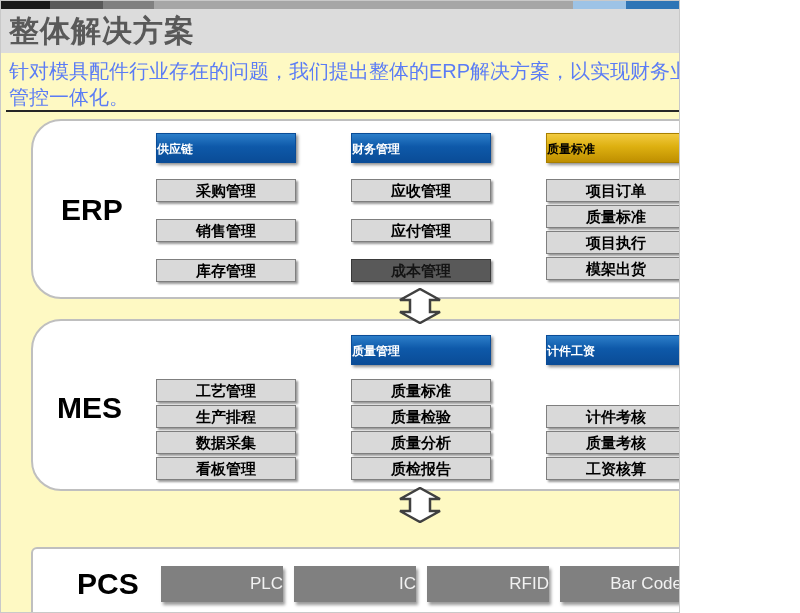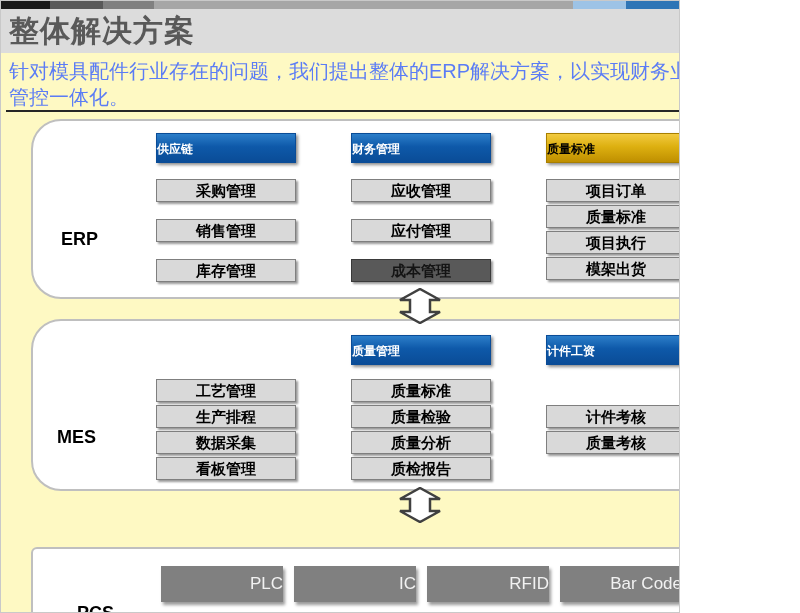--- a/index.html
+++ b/index.html
@@ -18,21 +18,21 @@
            line-height:26px; color:#5b7cf5; }
 
   .divider { position:absolute; top:109px; left:5px; width:791px; height:2px; background:#262626; }
 
   .section { position:absolute; left:30px; width:742px; background:#ffffff;
              border:2px solid #bfbfbf; border-radius:30px; }
   #erp-section { top:118px; height:180px; }
   #mes-section { top:318px; height:172px; }
   #pcs-section { top:546px; height:72px; border-radius:6px; }
 
-  .section-label { position:absolute; font-size:18px; font-weight:bold; color:#000;margin-top:36px; }
+  .section-label { position:absolute; font-size:30px; font-weight:bold; color:#000; }
 
   .col-header { position:absolute; width:140px; height:30px; line-height:30px; text-align:left;
                 font-size:12px; font-weight:bold; color:#ffffff;
                 background:linear-gradient(180deg,#2c7ec9 0%,#0e59a9 45%,#0a4c97 100%);
                 border:1px solid #0a4c97; box-shadow:2px 2px 3px rgba(0,0,0,0.45); }
   .col-header.gold { background:linear-gradient(180deg,#f2ca40 0%,#ddb010 45%,#bf8f00 100%);
                      border:1px solid #a87f00; color:#000000; }
 
   .sub-btn { position:absolute; width:140px; height:23px; line-height:21px; text-align:center;
              font-size:15px; font-weight:bold; color:#000000; background:#d9d9d9;
@@ -106,20 +106,21 @@
     <div class="sub-btn c1" style="top:110px">数据采集</div>
     <div class="sub-btn c1" style="top:136px">看板管理</div>
 
     <div class="sub-btn c2" style="top:58px">质量标准</div>
     <div class="sub-btn c2" style="top:84px">质量检验</div>
     <div class="sub-btn c2" style="top:110px">质量分析</div>
     <div class="sub-btn c2" style="top:136px">质检报告</div>
 
     <div class="sub-btn c3" style="top:84px">计件考核</div>
     <div class="sub-btn c3" style="top:110px">质量考核</div>
+    <div class="sub-btn c3" style="top:136px">工资核算</div>
   </div>
 
   <svg class="updown-arrow" style="top:486px" viewBox="0 0 46 36">
     <polygon points="23,1 43,12 33,12 33,24 43,24 23,35 3,24 13,24 13,12 3,12" fill="#ffffff" stroke="#404040" stroke-width="2.5"></polygon>
   </svg>
 
   <div class="section" id="pcs-section">
     <div class="section-label" style="left:44px;top:18px">PCS</div>
 
     <div class="pcs-btn" style="left:128px;top:17px">PLC</div>

